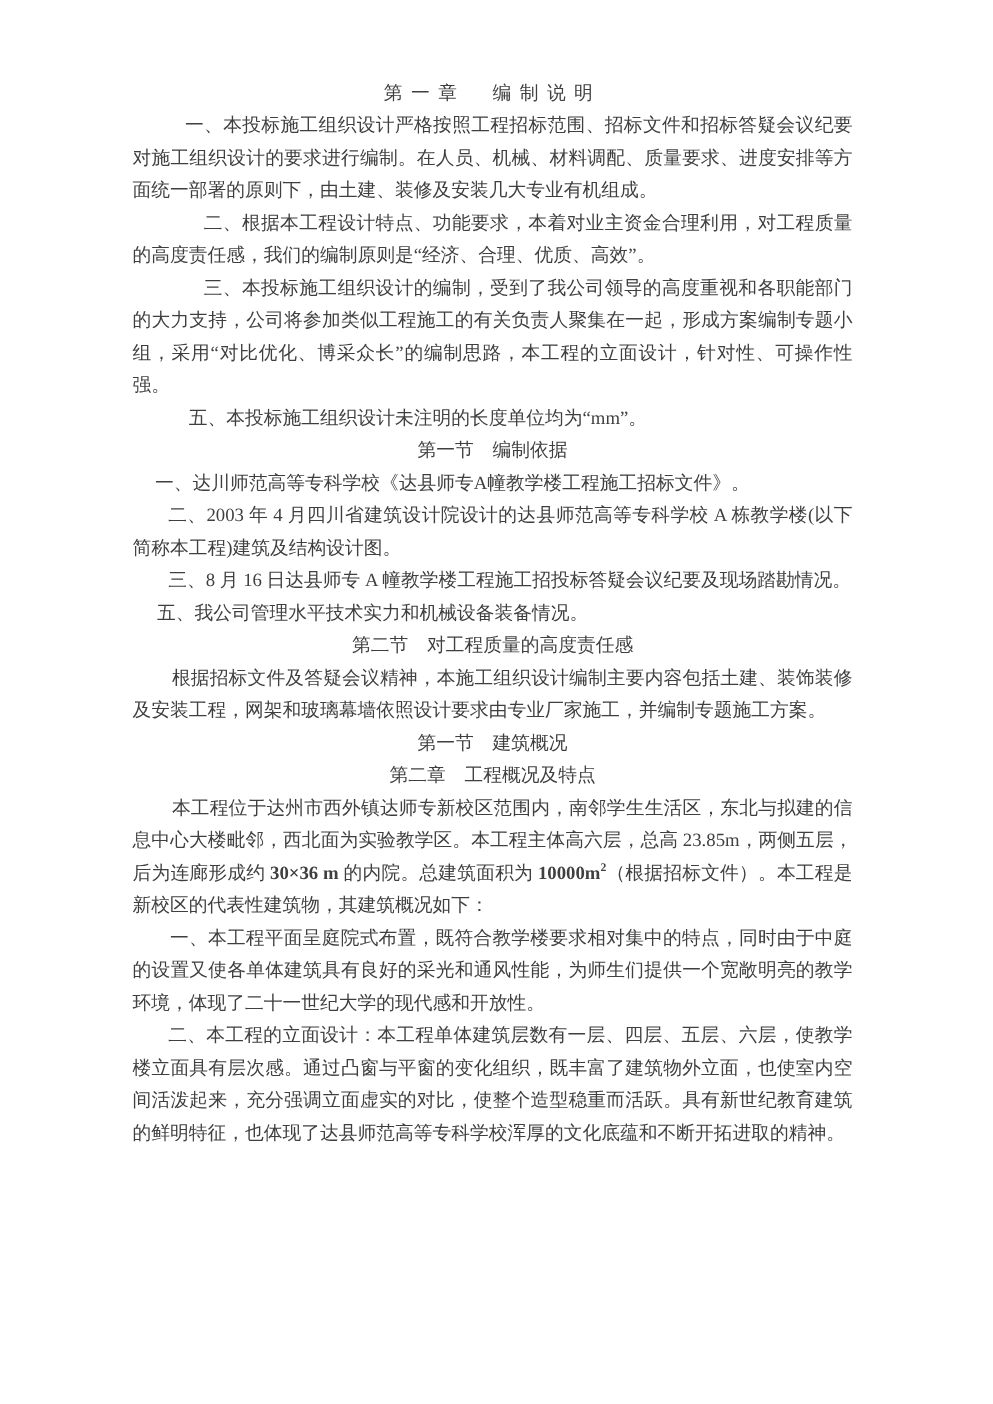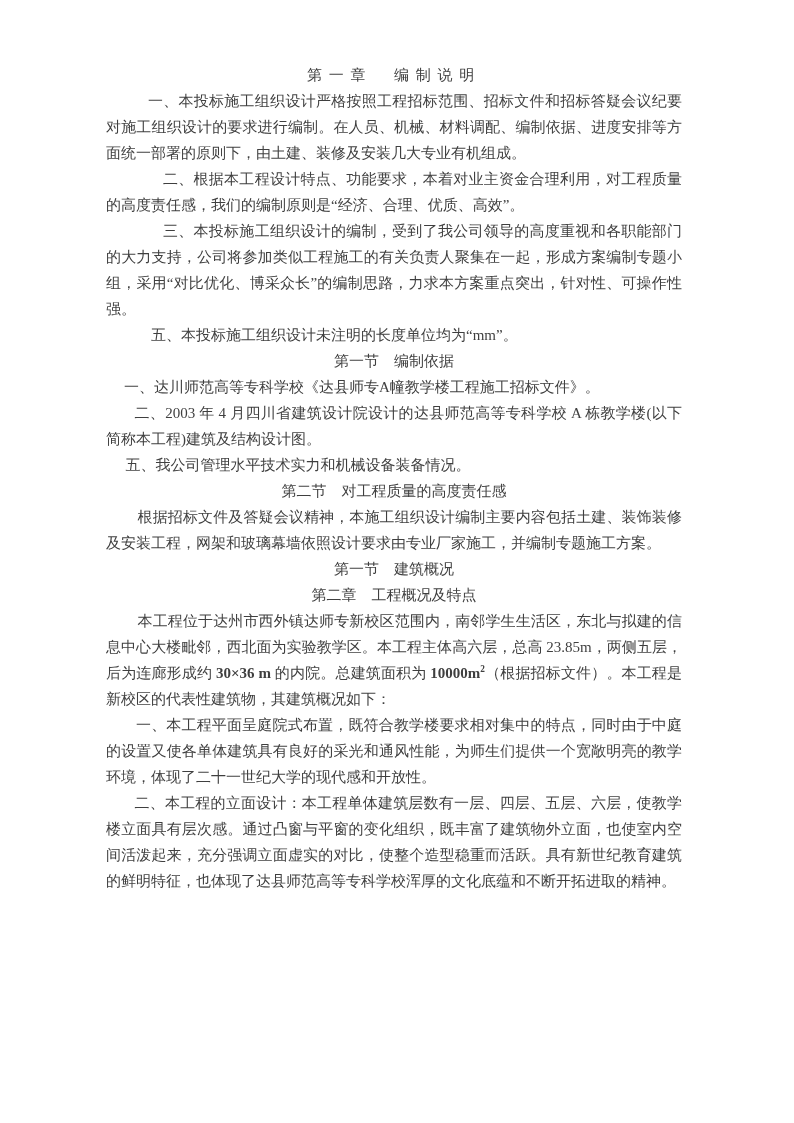--- a/index.html
+++ b/index.html
@@ -31,29 +31,30 @@
   .ti-30 { text-indent: 3.0em; }
   .ti-38 { text-indent: 3.8em; }
 </style>
 </head>
 <body>
 
 <div class="page">
 
   <div class="heading spread">第一章　编制说明</div>
 
-  <div class="para ti-28">一、本投标施工组织设计严格按照工程招标范围、招标文件和招标答疑会议纪要对施工组织设计的要求进行编制。在人员、机械、材料调配、编制依据、进度安排等方面统一部署的原则下，由土建、装修及安装几大专业有机组成。</div>
+  <div class="para ti-28">一、本投标施工组织设计严格按照工程招标范围、招标文件和招标答疑会议纪要对施工组织设计的要求进行编制。在人员、机械、材料调配、质量要求、进度安排等方面统一部署的原则下，由土建、装修及安装几大专业有机组成。</div>
   <div class="para ti-38">二、根据本工程设计特点、功能要求，本着对业主资金合理利用，对工程质量的高度责任感，我们的编制原则是“经济、合理、优质、高效”。</div>
-  <div class="para ti-38">三、本投标施工组织设计的编制，受到了我公司领导的高度重视和各职能部门的大力支持，公司将参加类似工程施工的有关负责人聚集在一起，形成方案编制专题小组，采用“对比优化、博采众长”的编制思路，力求本方案重点突出，针对性、可操作性强。</div>
+  <div class="para ti-38">三、本投标施工组织设计的编制，受到了我公司领导的高度重视和各职能部门的大力支持，公司将参加类似工程施工的有关负责人聚集在一起，形成方案编制专题小组，采用“对比优化、博采众长”的编制思路，本工程的立面设计，针对性、可操作性强。</div>
   <div class="para ti-30">五、本投标施工组织设计未注明的长度单位均为“mm”。</div>
 
   <div class="heading">第一节　编制依据</div>
 
   <div class="para ti-12">一、达川师范高等专科学校《达县师专A幢教学楼工程施工招标文件》。</div>
   <div class="para ti-19">二、2003 年 4 月四川省建筑设计院设计的达县师范高等专科学校 A 栋教学楼(以下简称本工程)建筑及结构设计图。</div>
+  <div class="para ti-19">三、8 月 16 日达县师专 A 幢教学楼工程施工招投标答疑会议纪要及现场踏勘情况。</div>
   <div class="para ti-13">五、我公司管理水平技术实力和机械设备装备情况。</div>
 
   <div class="heading">第二节　对工程质量的高度责任感</div>
 
   <div class="para ti-21">根据招标文件及答疑会议精神，本施工组织设计编制主要内容包括土建、装饰装修及安装工程，网架和玻璃幕墙依照设计要求由专业厂家施工，并编制专题施工方案。</div>
 
   <div class="heading">第一节　建筑概况</div>
   <div class="heading">第二章　工程概况及特点</div>
 
   <div class="para ti-21"><span>本工程位于达州市西外镇达师专新校区范围内，南邻学生生活区，东北与拟建的信息中心大楼毗邻，西北面为实验教学区。本工程主体高六层，总高 23.85m，两侧五层，后为连廊形成约 </span><span class="bold">30×36 m</span><span> 的内院。总建筑面积为 </span><span class="bold">10000m</span><sup class="bold">2</sup><span>（根据招标文件）。本工程是新校区的代表性建筑物，其建筑概况如下：</span></div>

